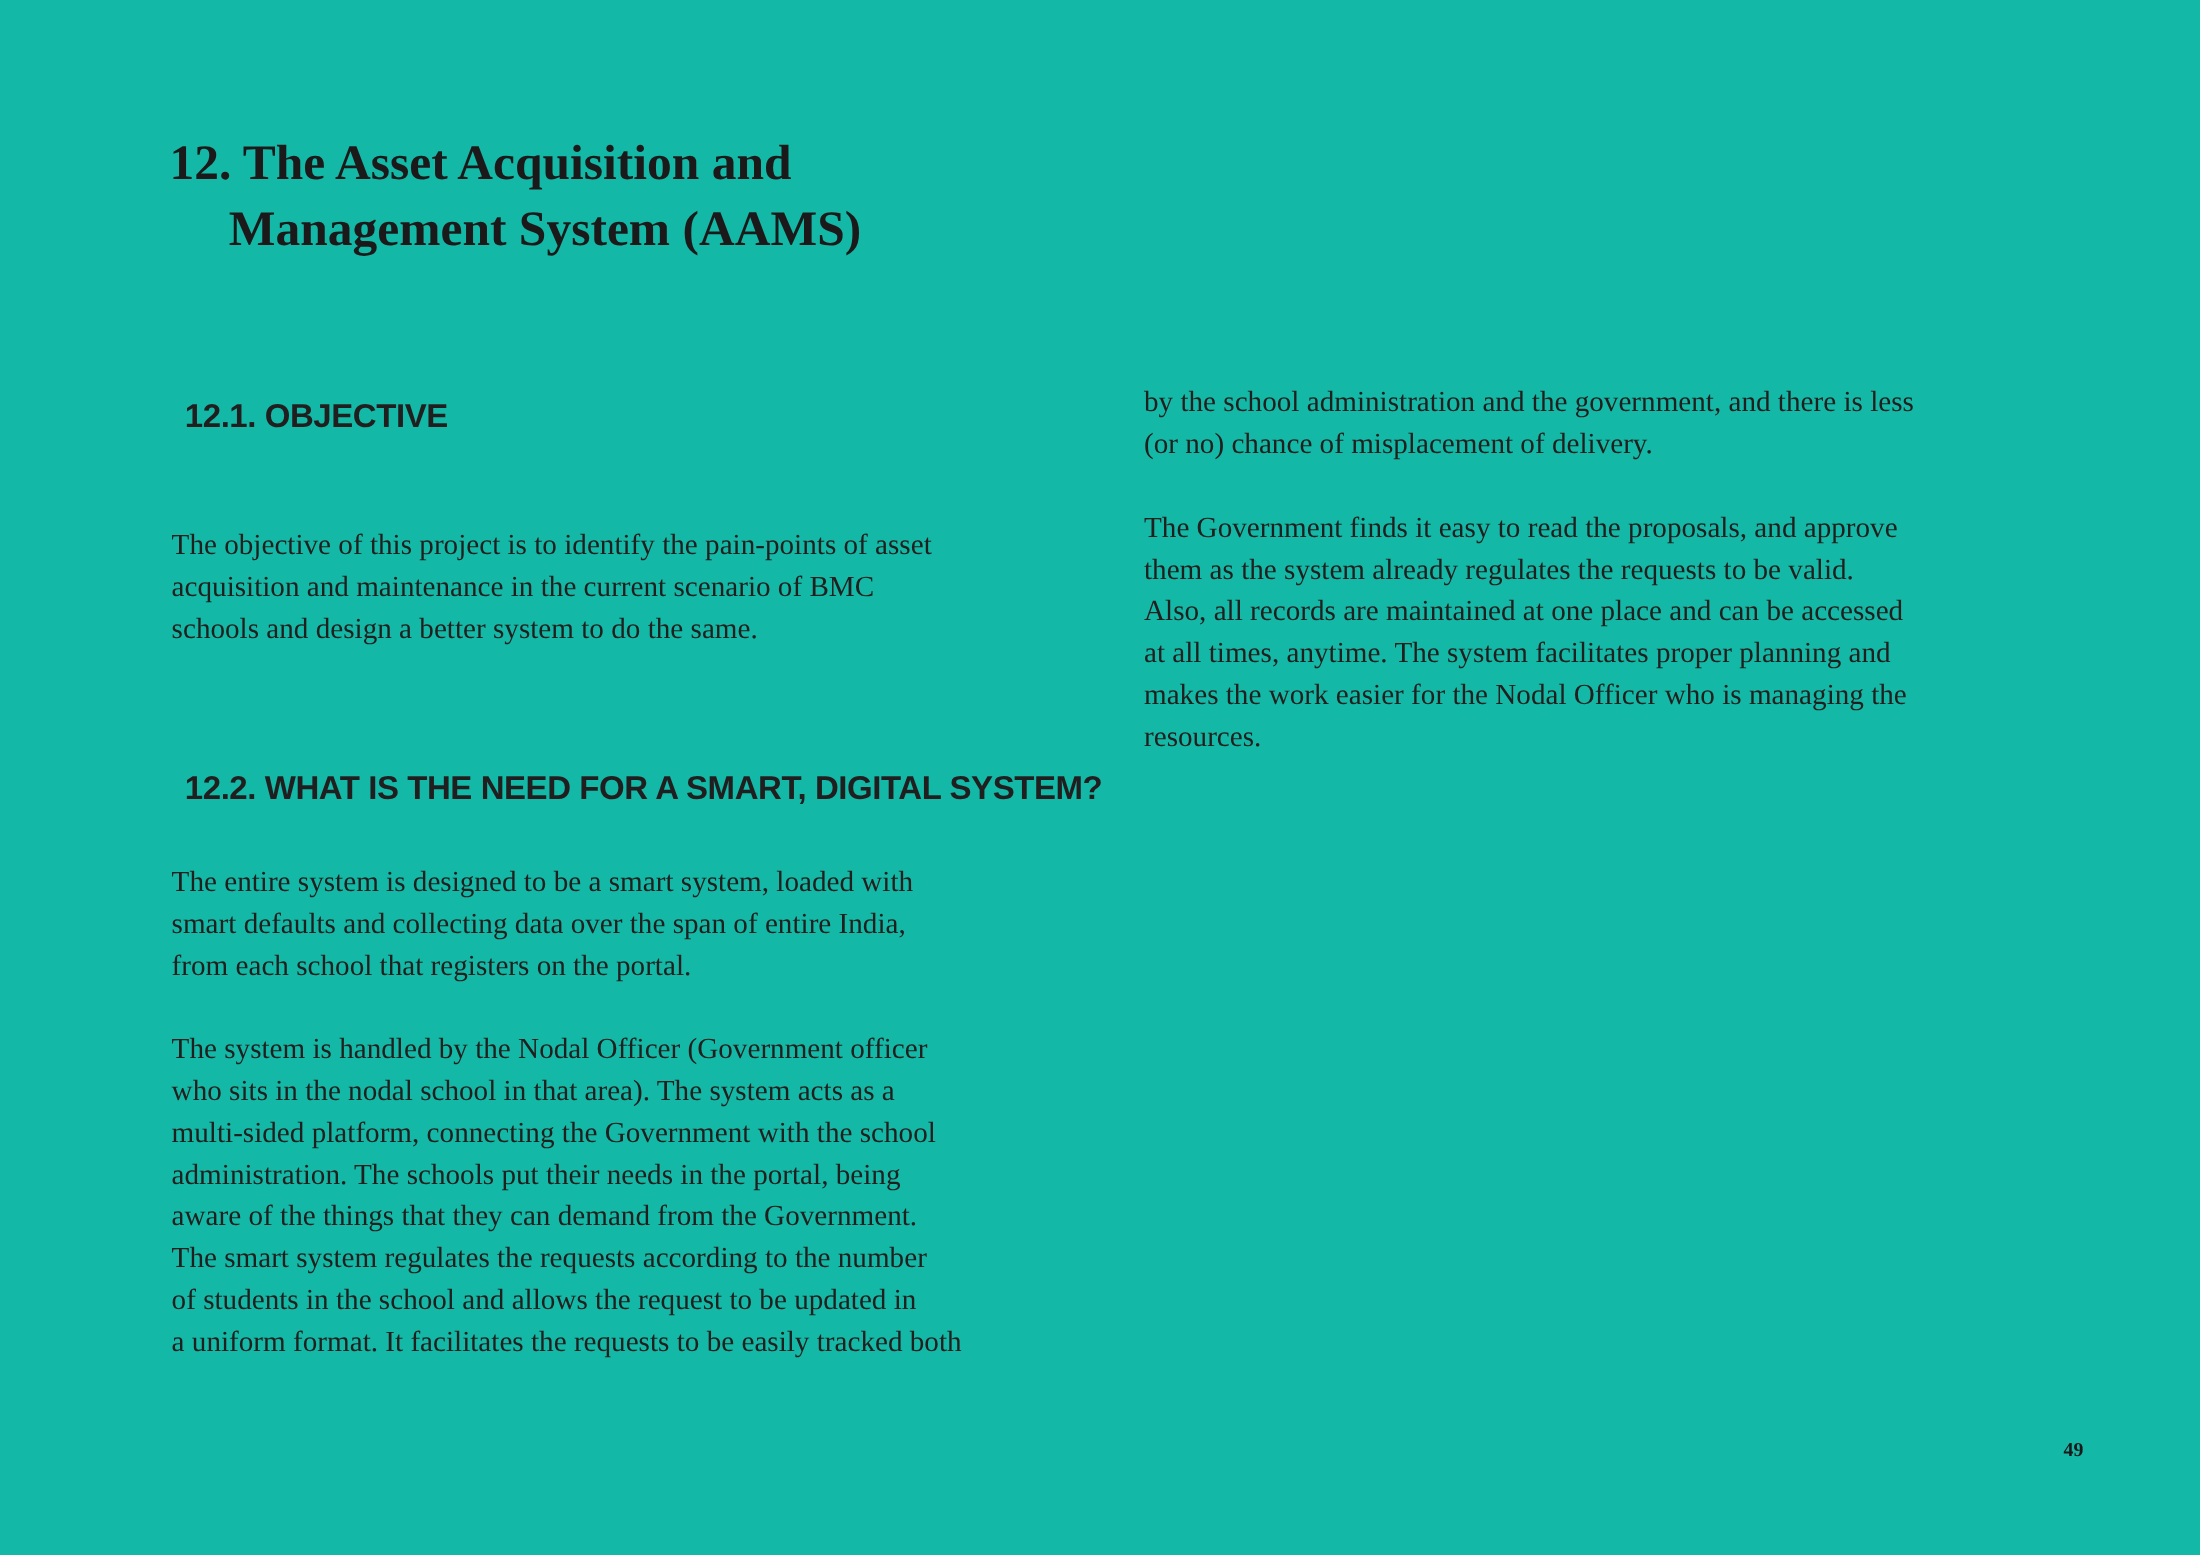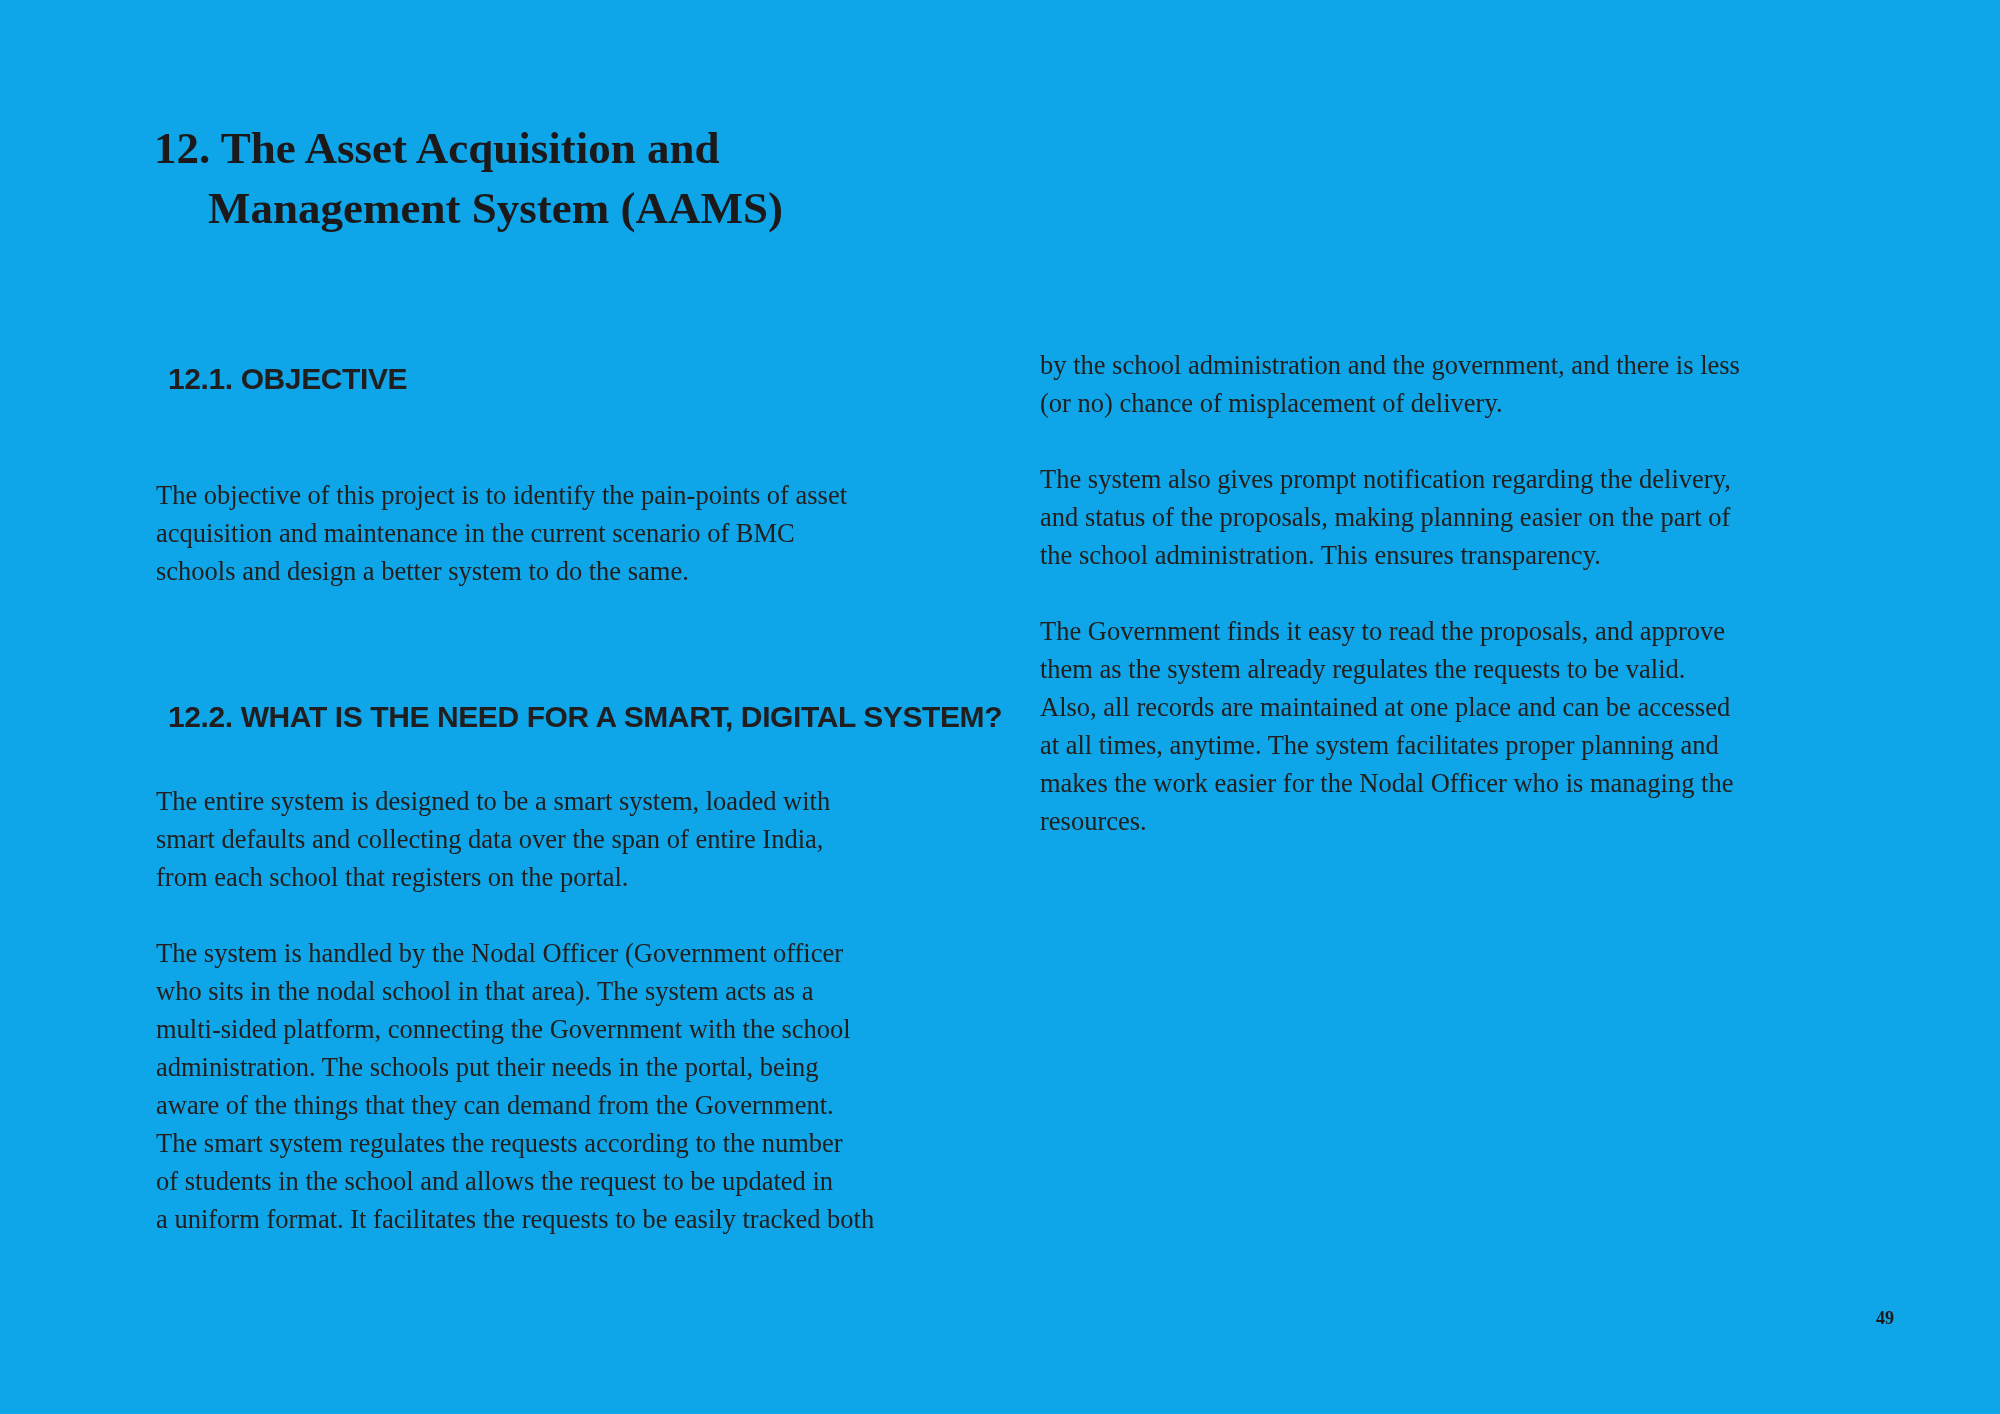--- a/index.html
+++ b/index.html
@@ -4,21 +4,21 @@
 <style>
   html, body {
     margin: 0;
     padding: 0;
     background: #e8e8e8;
   }
   .page {
     position: relative;
     width: 2000px;
     height: 1414px;
-    background: #0ea5e9;
+    background: #14b8a6;
     overflow: hidden;
     font-family: "Liberation Serif", serif;
     color: #201d1e;
   }
   .doc-title {
     position: absolute;
     left: 154px;
     top: 118px;
     margin: 0;
     font-family: "Liberation Serif", serif;
@@ -96,23 +96,20 @@
 aware of the things that they can demand from the Government.
 The smart system regulates the requests according to the number
 of students in the school and allows the request to be updated in
 a uniform format. It facilitates the requests to be easily tracked both</p>
   </section>
 
   <section class="col col-right">
     <p class="body-para">by the school administration and the government, and there is less
 (or no) chance of misplacement of delivery.</p>
 
-    <p class="body-para">The system also gives prompt notification regarding the delivery,
-and status of the proposals, making planning easier on the part of
-the school administration. This ensures transparency.</p>
 
     <p class="body-para">The Government finds it easy to read the proposals, and approve
 them as the system already regulates the requests to be valid.
 Also, all records are maintained at one place and can be accessed
 at all times, anytime. The system facilitates proper planning and
 makes the work easier for the Nodal Officer who is managing the
 resources.</p>
   </section>
 
   <div class="page-number">49</div>

